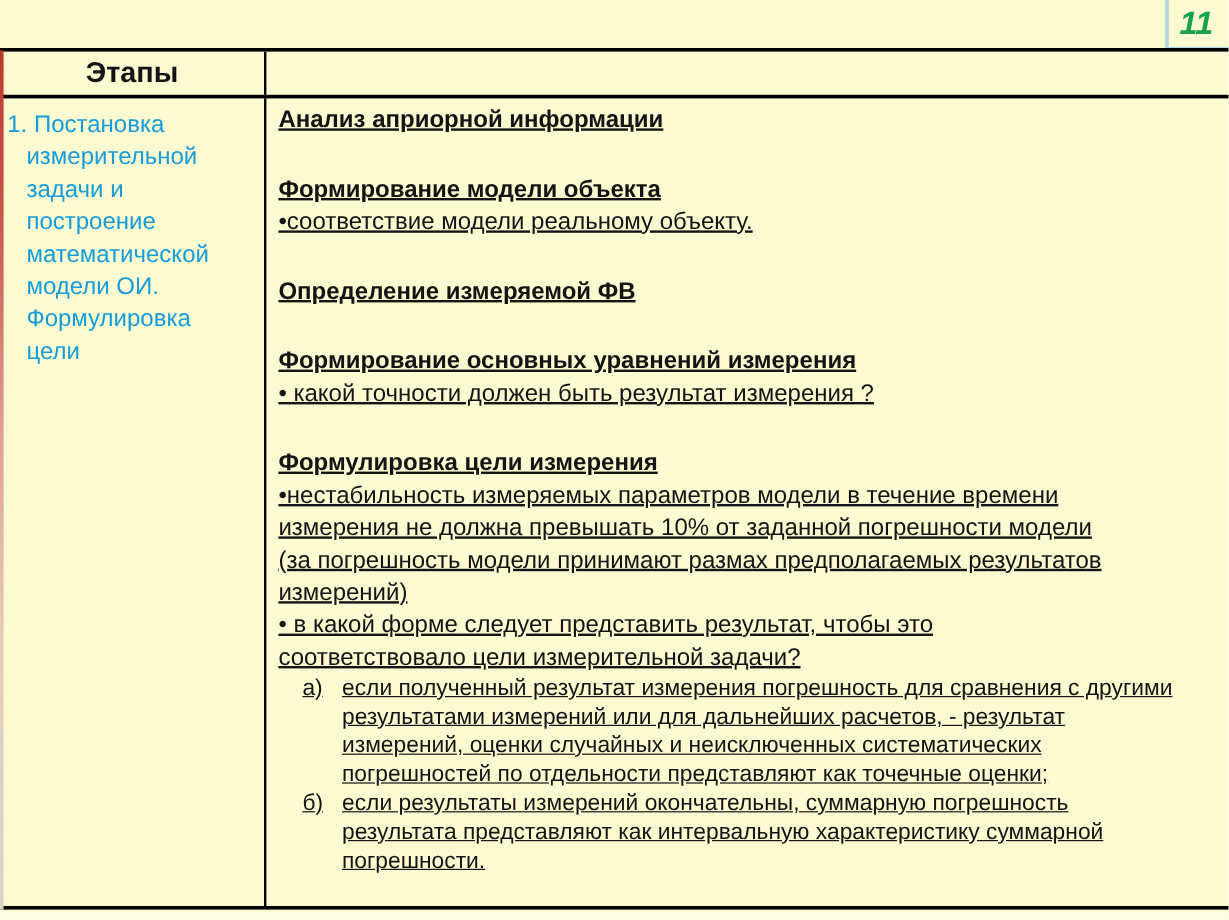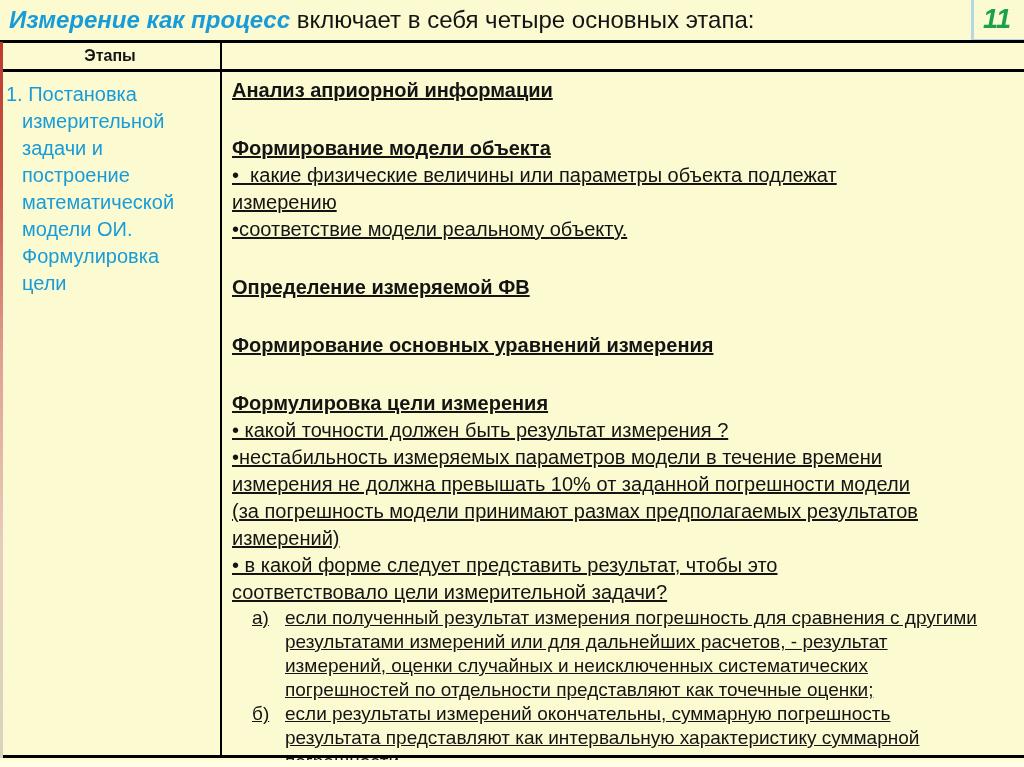--- a/index.html
+++ b/index.html
@@ -30,21 +30,21 @@
     padding-right:4px;
   }
 
   
   .table {
     position:absolute; left:0; top:40px; width:1024px; height:718px;
     border-top:3px solid #000; border-bottom:3px solid #000;
     display:flex; flex-direction:column;
   }
   .thead { display:flex; flex:none; border-bottom:3px solid #000; }
-  .th { font-weight:bold; font-size:16px; text-align:center; padding:4px 0 4px; }
+  .th { font-weight:bold; font-size:24px; text-align:center; padding:4px 0 4px; }
   .th-left { width:222px; flex:none; border-right:2px solid #000; }
   .th-right { flex:1; }
 
   .tbody { display:flex; flex:1; min-height:0; }
   .cell-left {
     width:222px; flex:none; border-right:2px solid #000;
     color:#189CD9; font-weight:normal; font-size:20px; line-height:27px;
     padding:9px 4px 0 22px; text-indent:-16px; white-space:pre-wrap;
   }
   .cell-right {
@@ -68,21 +68,20 @@
   
   .bottom-strip {
     position:absolute; left:0; right:0; bottom:0; height:7px; background:#FEFEE2;
   }
 </style>
 </head>
 <body>
 
 <div class="slide">
 
-  <div class="title"><span class="t-blue">Измерение как процесс</span><span class="t-black"> включает в себя четыре основных этапа:</span></div>
 
   <div class="pagenum-box">
     <span class="pagenum">11</span>
   </div>
 
   <div class="table">
     <div class="thead">
       <div class="th th-left">Этапы</div>
     </div>
     <div class="tbody">
@@ -90,27 +89,25 @@
 измерительной
 задачи и
 построение
 математической
 модели ОИ.
 Формулировка
 цели</div>
       <div class="cell-right">
         <div class="blk heading">Анализ априорной информации</div>
         <div class="blk heading gap">Формирование модели объекта</div>
-        <div class="blk">•  какие физические величины или параметры объекта подлежат
-измерению</div>
         <div class="blk">•соответствие модели реальному объекту.</div>
         <div class="blk heading gap">Определение измеряемой ФВ</div>
         <div class="blk heading gap">Формирование основных уравнений измерения</div>
+        <div class="blk">• какой точности должен быть результат измерения ?</div>
         <div class="blk heading gap">Формулировка цели измерения</div>
-        <div class="blk">• какой точности должен быть результат измерения ?</div>
         <div class="blk">•нестабильность измеряемых параметров модели в течение времени
 измерения не должна превышать 10% от заданной погрешности модели
 (за погрешность модели принимают размах предполагаемых результатов
 измерений)</div>
         <div class="blk">• в какой форме следует представить результат, чтобы это
 соответствовало цели измерительной задачи?</div>
         <div class="blk sub">
           <span class="marker">а)</span><span class="stext">если полученный результат измерения погрешность для сравнения с другими
 результатами измерений или для дальнейших расчетов, - результат
 измерений, оценки случайных и неисключенных систематических

